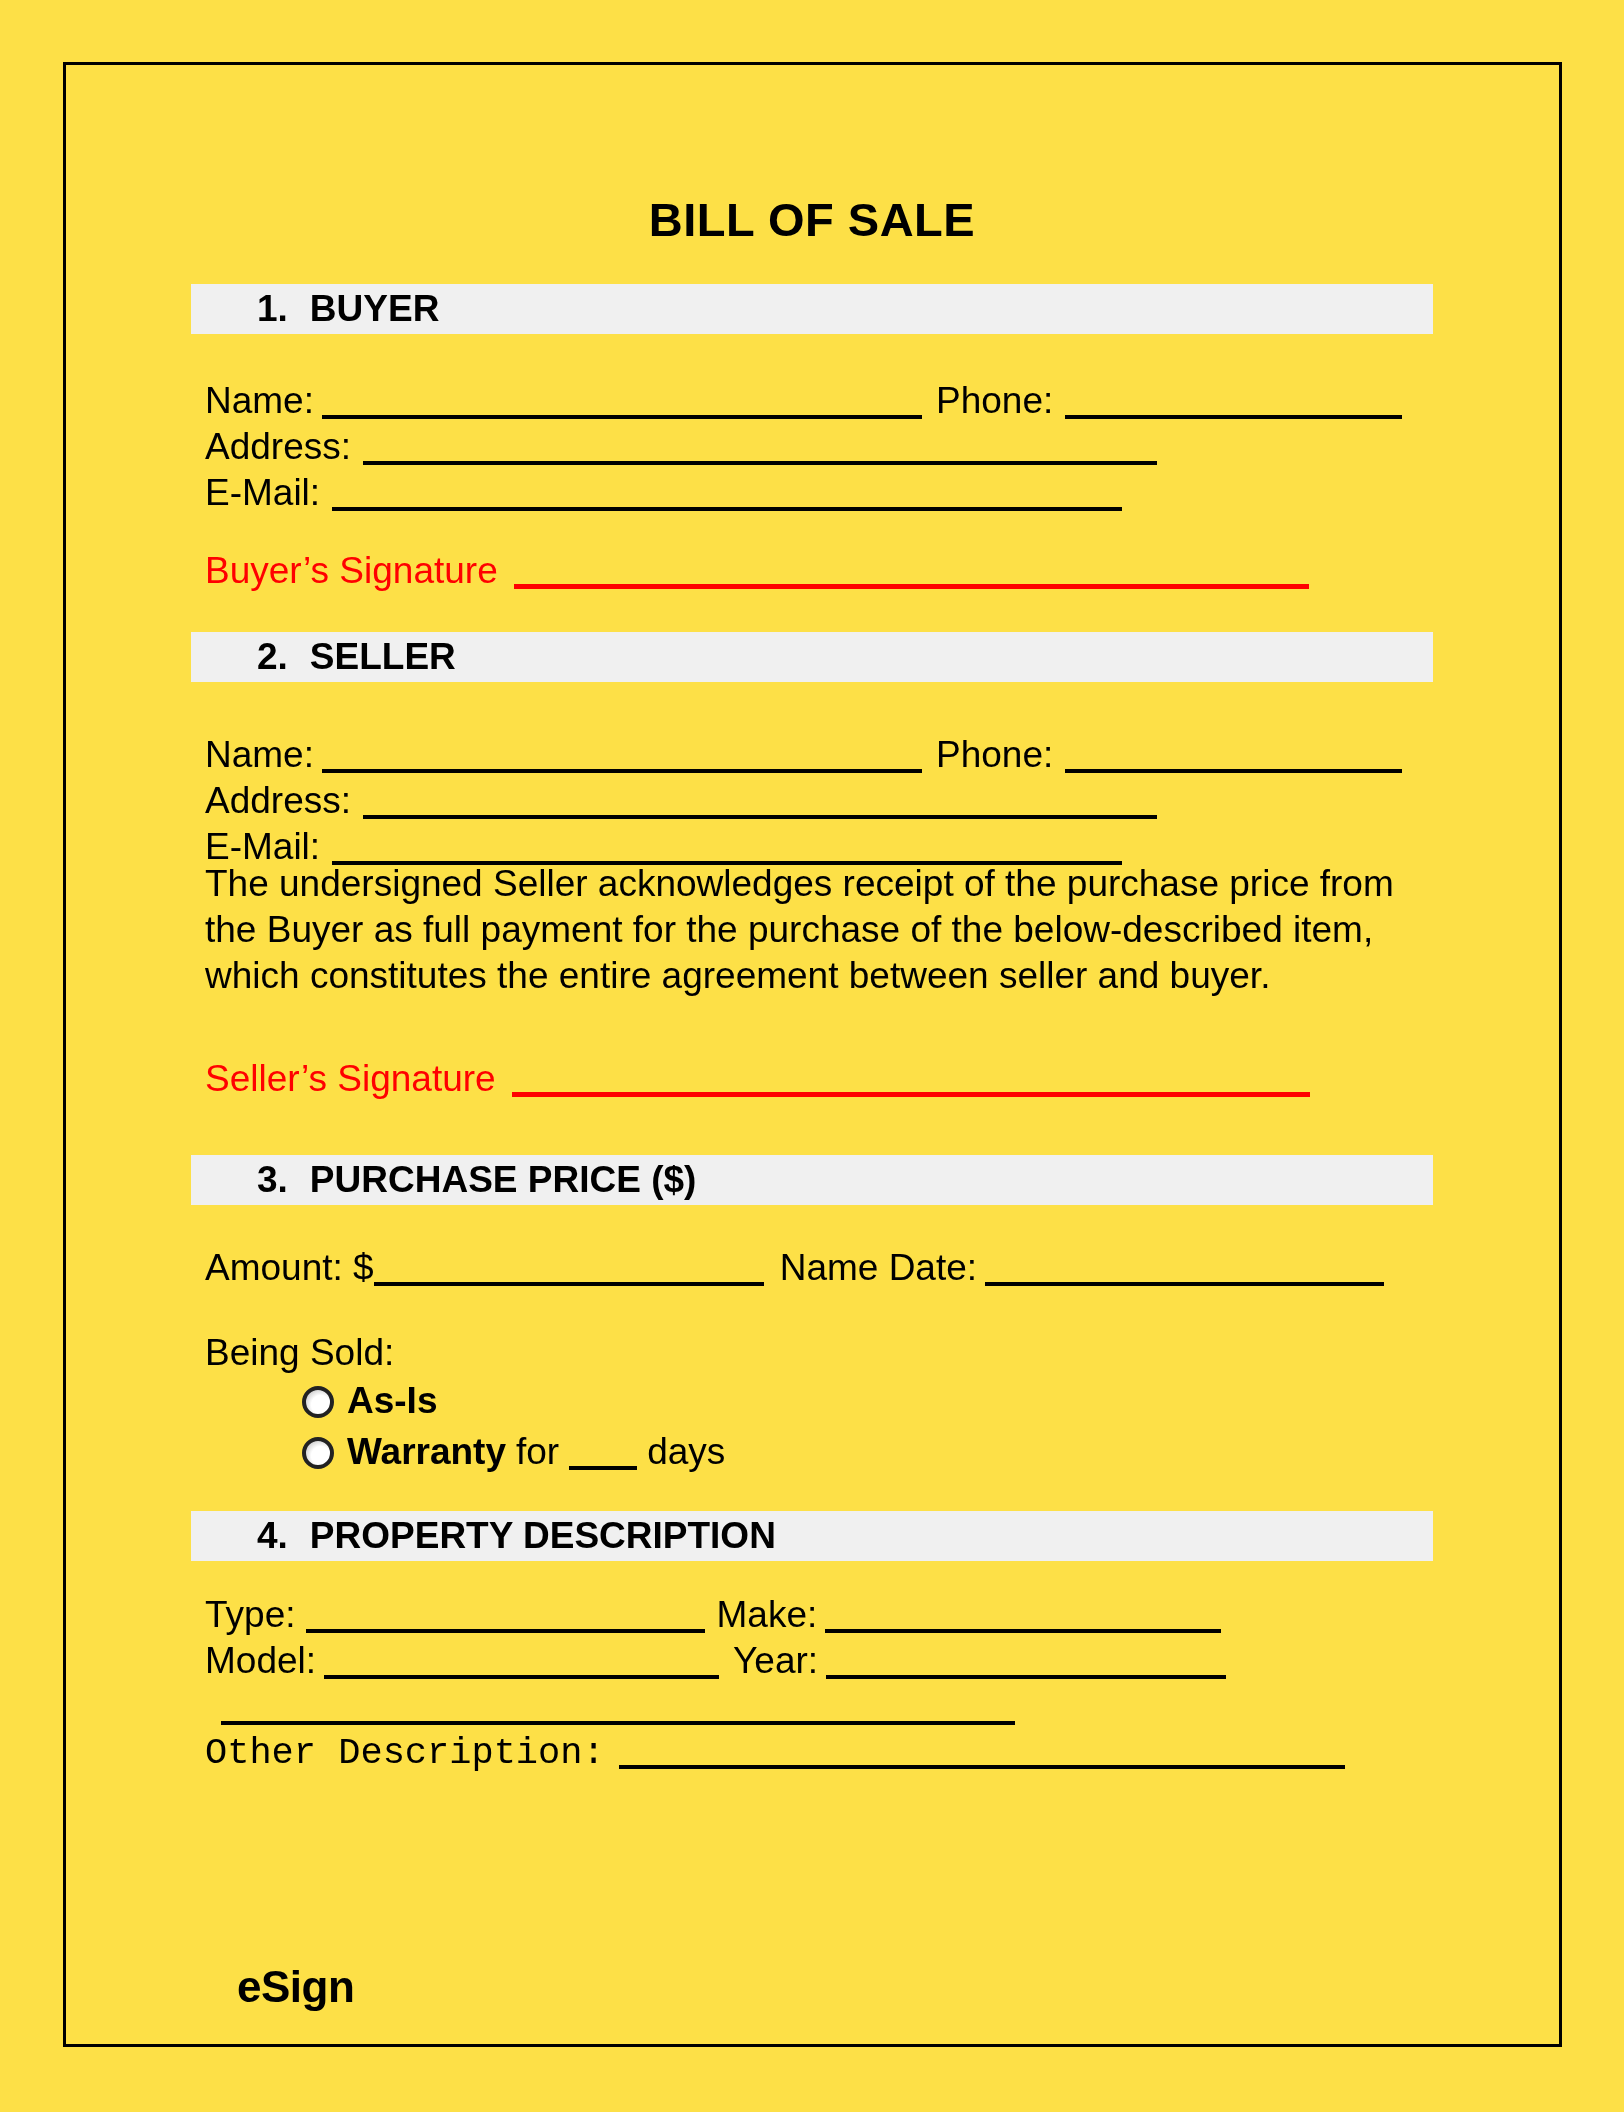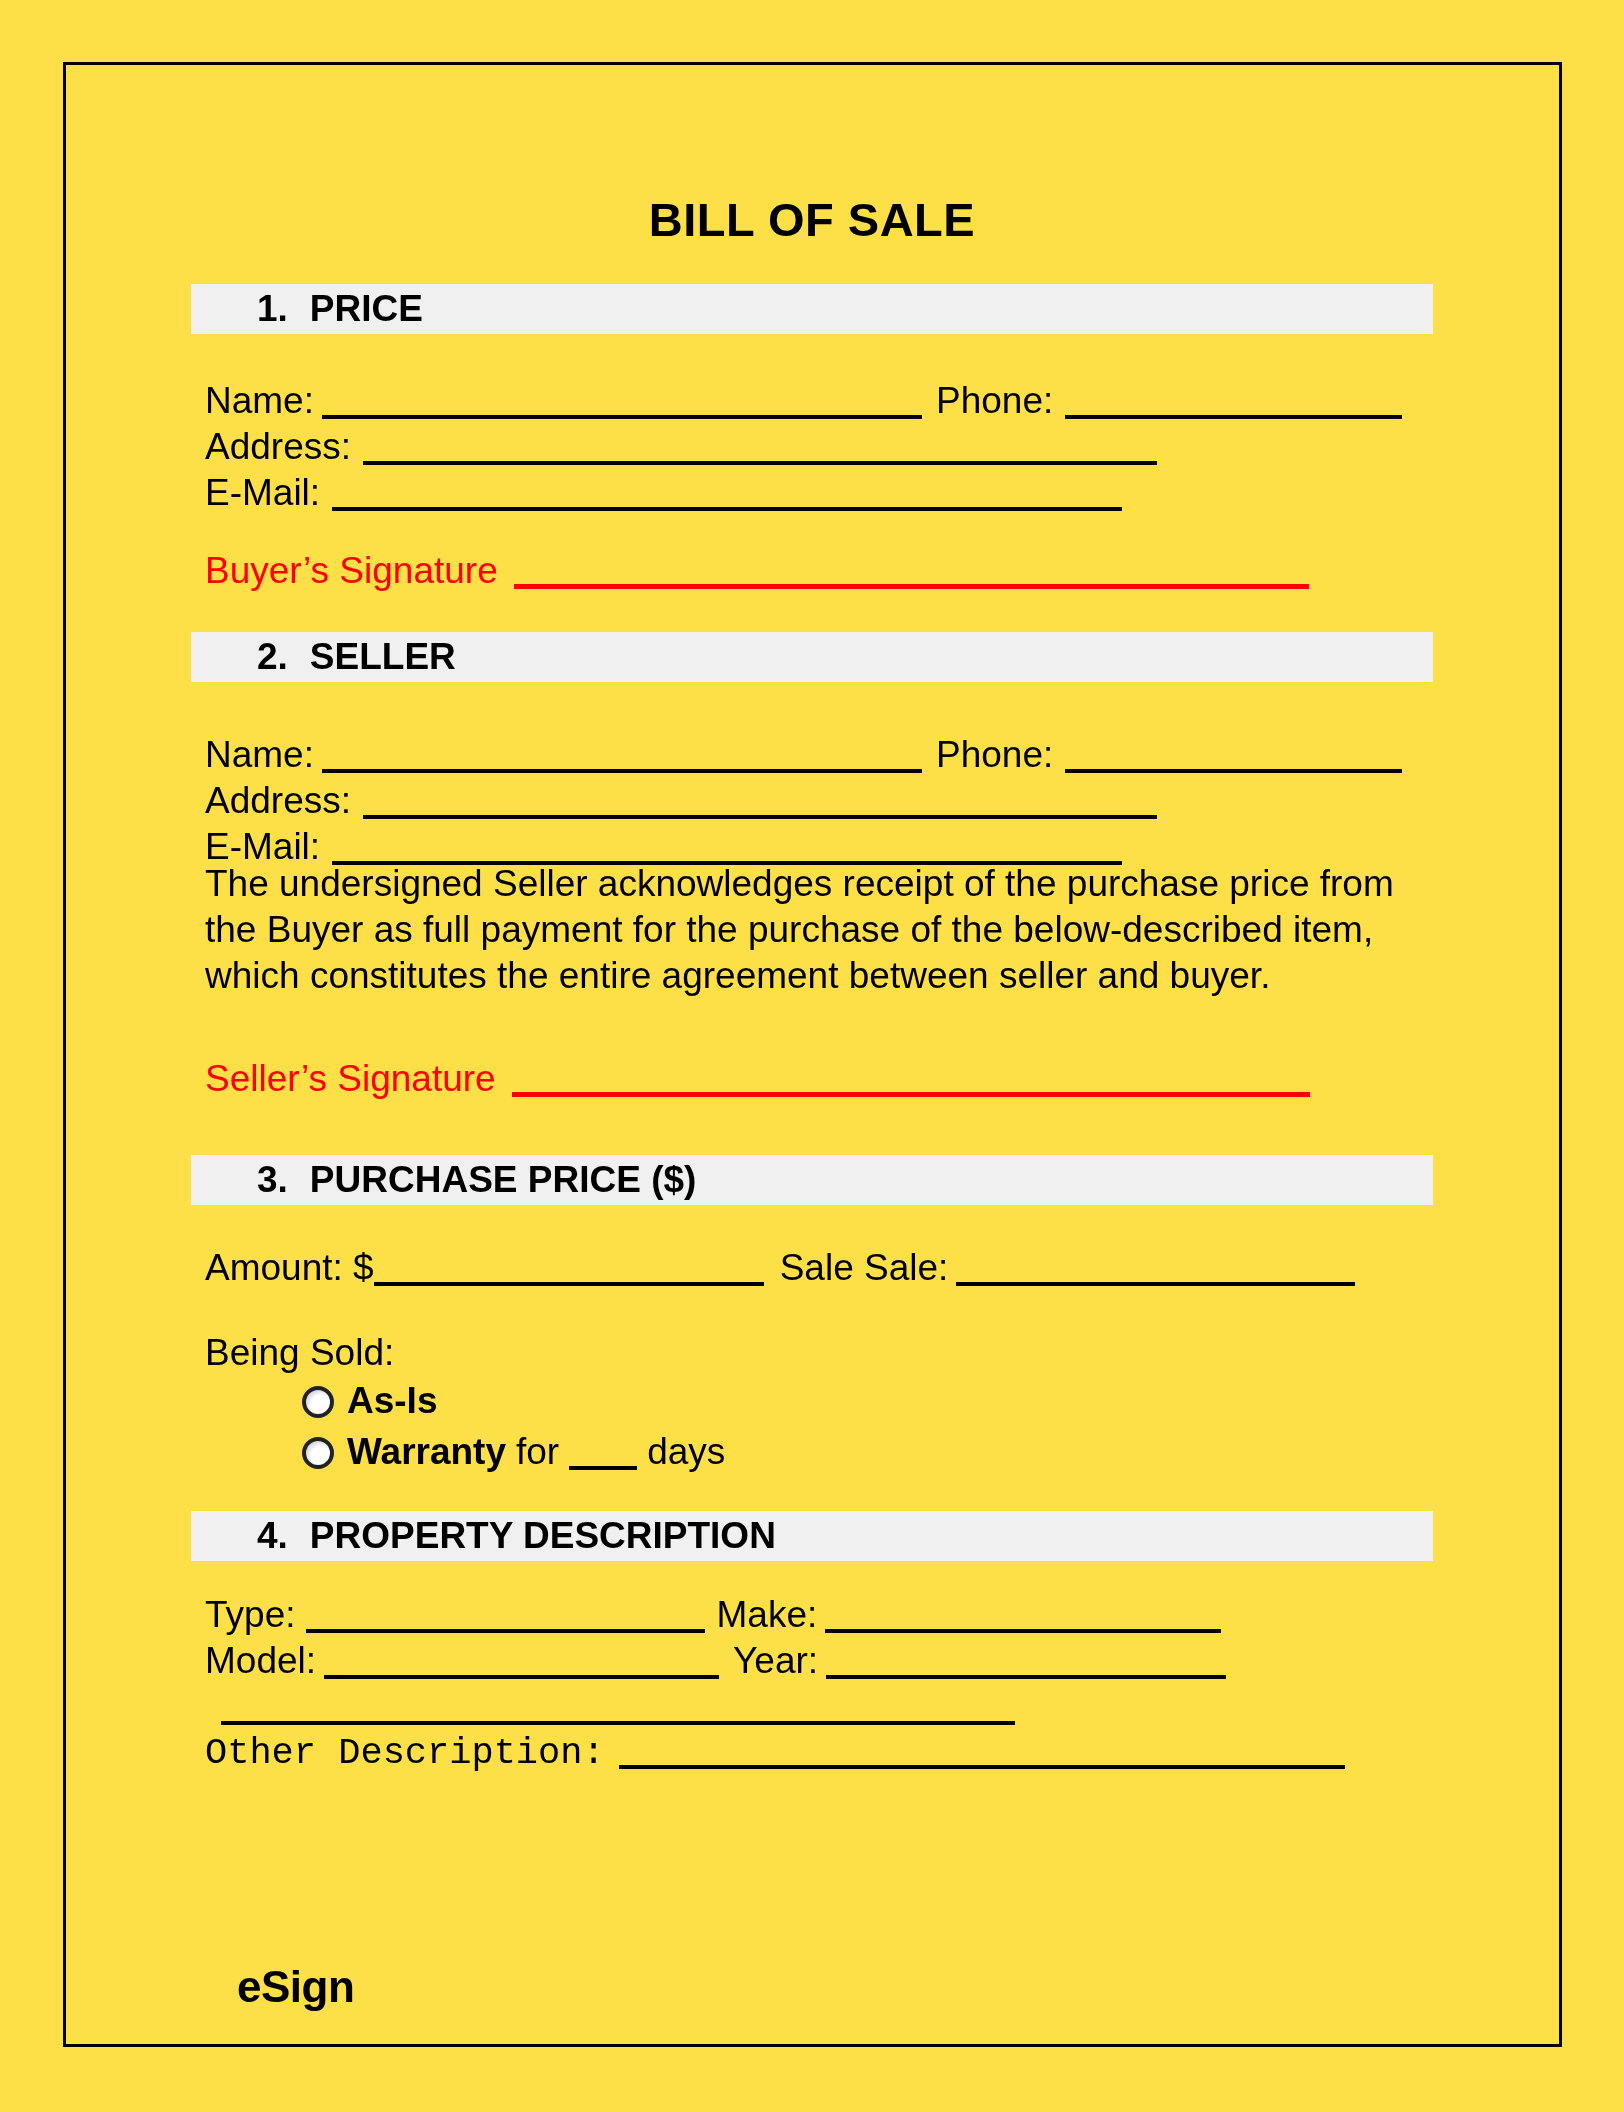--- a/index.html
+++ b/index.html
@@ -74,21 +74,21 @@
 </head>
 <body>
 
 <div class="page">
   <div class="frame"></div>
 
   <div class="title">BILL OF SALE</div>
 
   <div class="band" style="top:284px;">
     <span class="num">1.</span>
-    <span class="name">PRICE</span>
+    <span class="name">BUYER</span>
   </div>
 
   <div class="row" style="top:380px;">
     <span>Name:</span><span class="blank ml8" style="width:600px;"></span><span class="ml14">Phone:</span><span class="blank ml12" style="width:337px;"></span>
   </div>
   <div class="row" style="top:426px;">
     <span>Address:</span><span class="blank ml12" style="width:794px;"></span>
   </div>
   <div class="row" style="top:472px;">
     <span>E-Mail:</span><span class="blank ml12" style="width:790px;"></span>
@@ -117,21 +117,21 @@
   <div class="row sig" style="top:1058px;">
     <span>Seller’s Signature</span><span class="blank ml16" style="width:798px;"></span>
   </div>
 
   <div class="band" style="top:1155px;">
     <span class="num">3.</span>
     <span class="name">PURCHASE PRICE ($)</span>
   </div>
 
   <div class="row" style="top:1247px;">
-    <span>Amount: $</span><span class="blank" style="width:390px;"></span><span class="ml16">Sale Sale:</span><span class="blank ml8" style="width:399px;"></span>
+    <span>Amount: $</span><span class="blank" style="width:390px;"></span><span class="ml16">Name Date:</span><span class="blank ml8" style="width:399px;"></span>
   </div>
 
   <div class="row" style="top:1332px;">
     <span>Being Sold:</span>
   </div>
 
   <div class="row" style="left:302px; top:1380px;">
     <span class="radio"></span><span class="bold opt-label">As-Is</span>
   </div>
 

